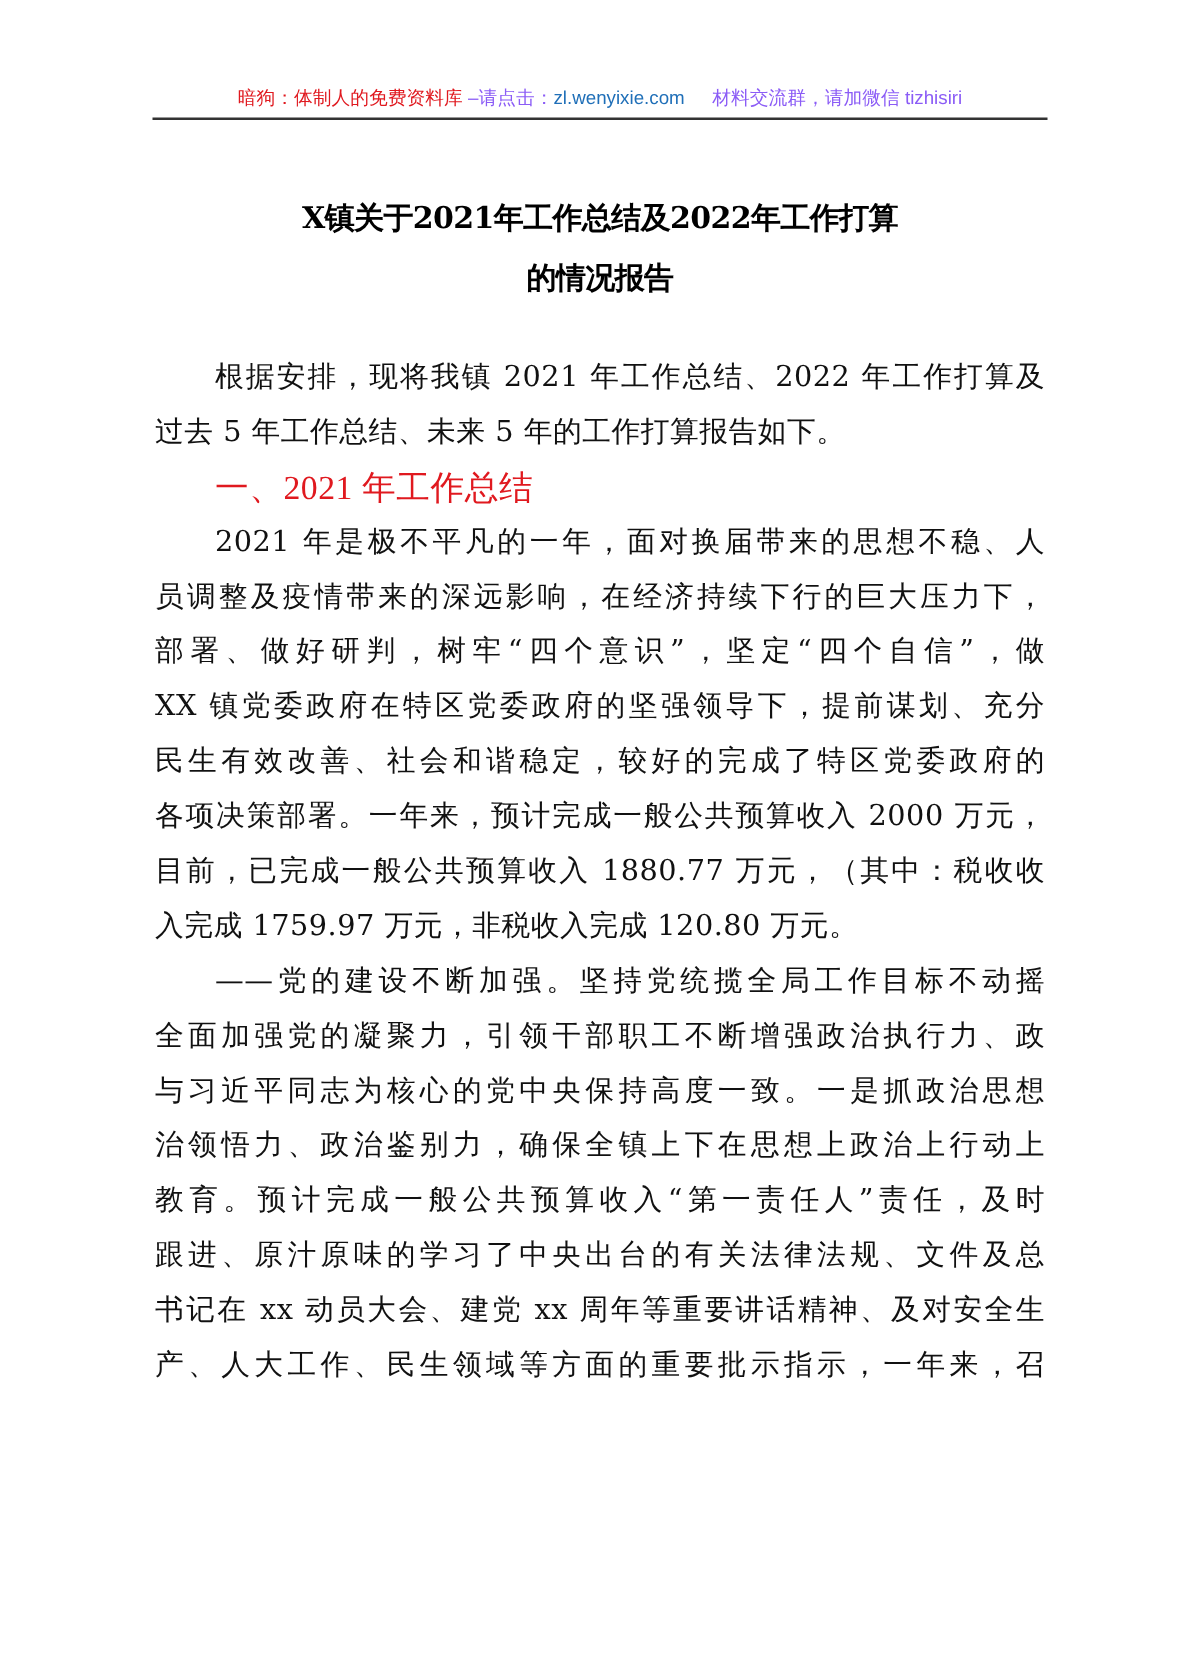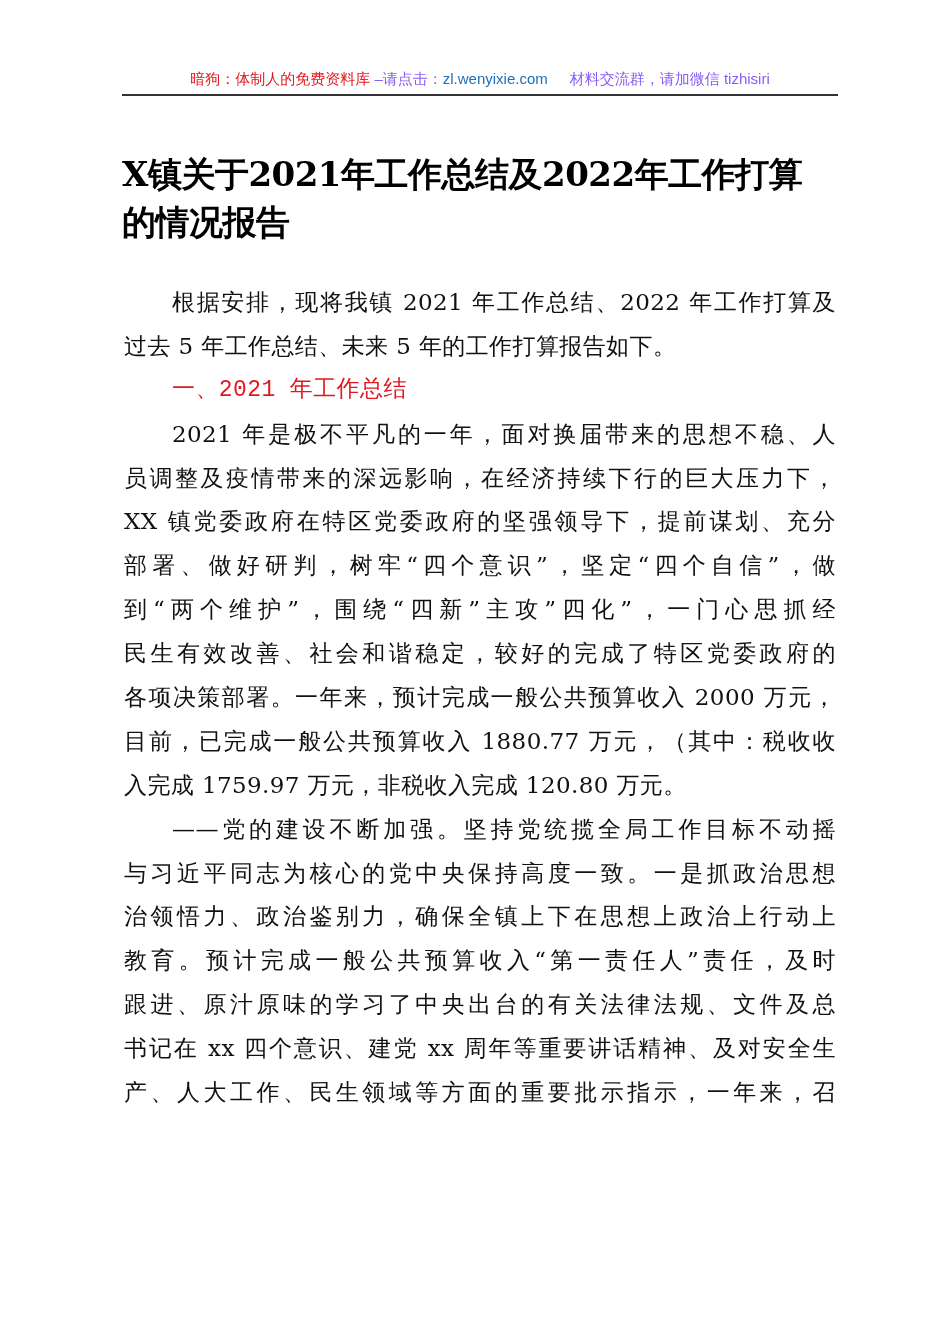--- a/index.html
+++ b/index.html
@@ -31,23 +31,24 @@
     .hdr-red { color: #e0191f; text-align: center; }
     .hdr-dark { color: #8b5cf6; }
     .hdr-link { color: #1f6fb8; margin-top: 13px; }
     .hdr-gap { display: inline-block; width: 22px; }
 
     .doc-title {
       position: absolute;
       left: 122px;
       top: 150px;
       width: 716px;
+      text-align: center;
       font-family: "DejaVu Serif", "Liberation Serif", serif;
       font-weight: bold;
-      font-size: 34px;
+      font-size: 24px;
       line-height: 48px;
       letter-spacing: -0.5px;
     }
     .doc-title div { white-space: nowrap; }
 
     .body-text {
       position: absolute;
       left: 124px;
       top: 281px;
       width: 712px;
@@ -60,22 +61,22 @@
     .line {
       white-space: nowrap;
       height: 43.9px;
       text-align-last: justify;
       text-align: justify;
     }
     .line.last { text-align-last: left; }
     .indent { padding-left: 48px; }
     .section-heading {
       color: #e0191f;
-      font-family: Liberation Mono, monospace;
-      font-size: 23px;
+      font-family: Liberation Serif, serif;
+      font-size: 27px;
       text-align-last: left;
     }
   </style>
 </head>
 <body>
 
 <div class="page-header">
   <span class="hdr-red">暗狗：体制人的免费资料库</span><span class="hdr-dark"> –请点击：</span><span class="hdr-link">zl.wenyixie.com</span><span class="hdr-gap"></span><span class="hdr-dark">材料交流群，请加微信 tizhisiri</span>
 </div>
 
@@ -88,31 +89,31 @@
   <div>
     <div class="line indent">根据安排，现将我镇 2021 年工作总结、2022 年工作打算及</div>
     <div class="line last">过去 5 年工作总结、未来 5 年的工作打算报告如下。</div>
   </div>
 
   <div class="line indent section-heading">一、2021 年工作总结</div>
 
   <div>
     <div class="line indent">2021 年是极不平凡的一年，面对换届带来的思想不稳、人</div>
     <div class="line">员调整及疫情带来的深远影响，在经济持续下行的巨大压力下，</div>
+    <div class="line">部署、做好研判，树牢“四个意识”，坚定“四个自信”，做</div>
     <div class="line">XX 镇党委政府在特区党委政府的坚强领导下，提前谋划、充分</div>
-    <div class="line">部署、做好研判，树牢“四个意识”，坚定“四个自信”，做</div>
-    <div class="line">到“两个维护”，围绕“四新”主攻”四化”，一门心思抓经</div>
     <div class="line">民生有效改善、社会和谐稳定，较好的完成了特区党委政府的</div>
     <div class="line">各项决策部署。一年来，预计完成一般公共预算收入 2000 万元，</div>
     <div class="line">目前，已完成一般公共预算收入 1880.77 万元，（其中：税收收</div>
     <div class="line last">入完成 1759.97 万元，非税收入完成 120.80 万元。</div>
   </div>
 
   <div>
     <div class="line indent">——党的建设不断加强。坚持党统揽全局工作目标不动摇</div>
+    <div class="line">全面加强党的凝聚力，引领干部职工不断增强政治执行力、政</div>
     <div class="line">与习近平同志为核心的党中央保持高度一致。一是抓政治思想</div>
     <div class="line">治领悟力、政治鉴别力，确保全镇上下在思想上政治上行动上</div>
     <div class="line">教育。预计完成一般公共预算收入“第一责任人”责任，及时</div>
     <div class="line">跟进、原汁原味的学习了中央出台的有关法律法规、文件及总</div>
-    <div class="line">书记在 xx 四个意识、建党 xx 周年等重要讲话精神、及对安全生</div>
+    <div class="line">书记在 xx 动员大会、建党 xx 周年等重要讲话精神、及对安全生</div>
     <div class="line">产、人大工作、民生领域等方面的重要批示指示，一年来，召</div>
   </div>
 </div>
 
 </body></html>

